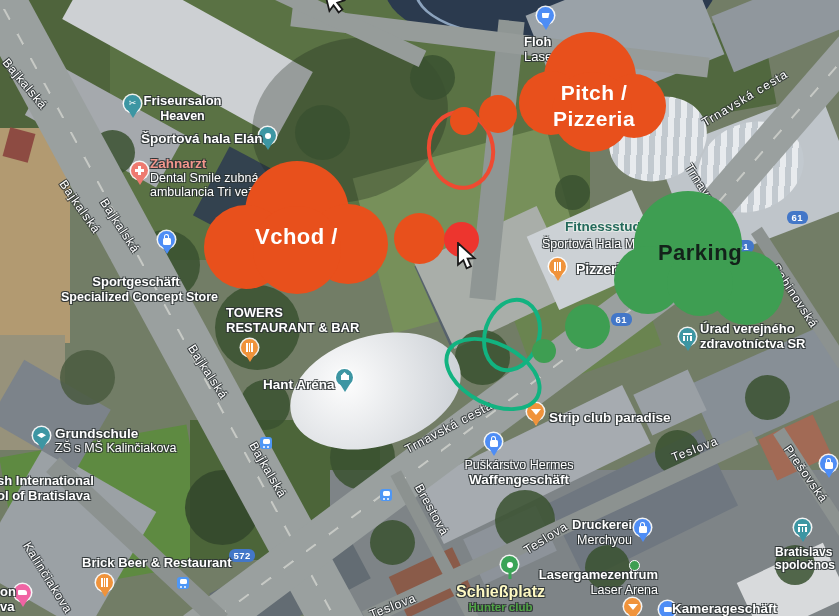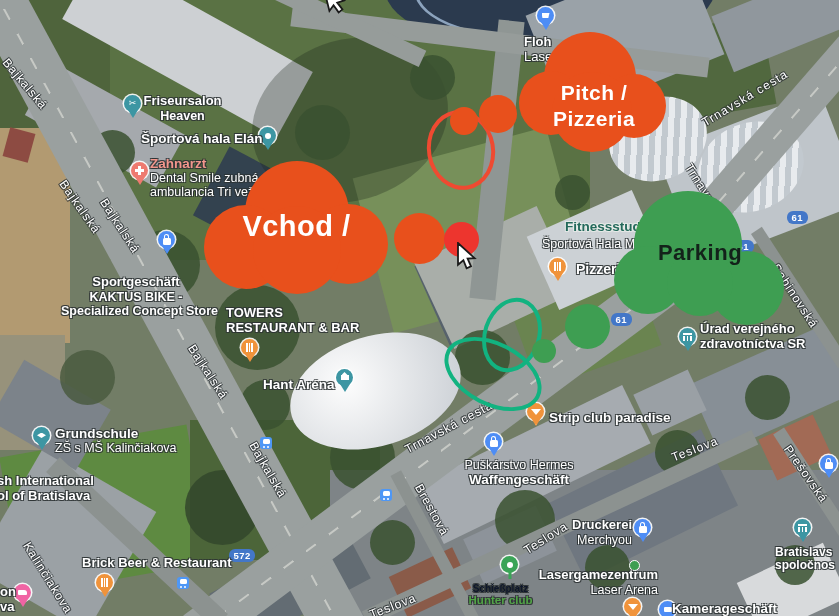--- a/index.html
+++ b/index.html
@@ -186,21 +186,20 @@
     <span style="color:#f2968c;font-size:13.5px">Zahnarzt</span>
     <span style="font-weight:normal">Dental Smile zubná</span>
     <span style="font-weight:normal">ambulancia Tri veže</span>
   </div>
 
   <div class="pin" style="--pc:#4e8df5;left:158px;top:231px">
       <span class="g g-bag"></span>
     </div>
   <div class="poi ctr" style="left:61px;top:275px;width:150px">
     <span style="font-size:13px">Sportgeschäft</span>
-    <span>KAKTUS BIKE -</span>
     <span>Specialized Concept Store</span>
   </div>
 
   <div class="poi" style="left:226px;top:306px;font-size:13px">
     <span>TOWERS</span>
     <span>RESTAURANT &amp; BAR</span>
   </div>
   <div class="pin" style="--pc:#f0933b;left:241px;top:339px">
       <span class="g g-fork"></span>
     </div>
@@ -295,21 +294,21 @@
 
   <div class="poi rgt" style="left:537px;top:568px;width:121px">
     <span style="font-size:13px">Lasergamezentrum</span>
     <span style="font-weight:normal">Laser Arena</span>
   </div>
 
   <div class="pin stem" style="--pc:#3ba457;left:501px;top:556px">
       <span class="g g-dot"></span>
     </div>
   <div class="poi ctr" style="left:448px;top:583px;width:105px">
-    <span style="color:#0f172a;font-size:10px">Schießplatz</span>
+    <span style="color:#fef9c3;font-size:16px">Schießplatz</span>
     <span style="color:#52a447;font-size:11.5px">Hunter club</span>
   </div>
 
   <div class="pin" style="--pc:#f0933b;left:624px;top:598px">
       <span class="g g-cocktail"></span>
     </div>
   <div class="pin" style="--pc:#4e8df5;left:659px;top:601px">
       <span class="g g-cam"></span>
     </div>
   <div class="poi" style="left:672px;top:601px;font-size:13.5px">
@@ -348,21 +347,21 @@
       <span>Pitch /</span>
       <span>Pizzeria</span>
     </div>
   </div>
 
   <div class="cloud" style="--cc:#e8501c;left:204px;top:161px;width:185px;height:134px">
     <i style="left:41px;top:0;width:104px;height:104px"></i>
     <i style="left:0;top:44px;width:84px;height:84px"></i>
     <i style="left:104px;top:43px;width:80px;height:80px"></i>
     <i style="left:49px;top:45px;width:88px;height:88px"></i>
-    <div class="txt" style="top:52px;color:#fff;font-size:29px;line-height:27px">
+    <div class="txt" style="top:62px;color:#fff;font-size:22px;line-height:27px">
       <span>Vchod /</span>
     </div>
   </div>
 
   <div class="cloud" style="--cc:#3e9e52;left:612px;top:190px;width:176px;height:136px">
     <i style="left:22px;top:1px;width:108px;height:108px"></i>
     <i style="left:2px;top:56px;width:68px;height:68px"></i>
     <i style="left:98px;top:61px;width:74px;height:74px"></i>
     <i style="left:55px;top:60px;width:66px;height:66px"></i>
     <div class="txt" style="top:46px;color:#13221a;font-size:22px;line-height:33px">

